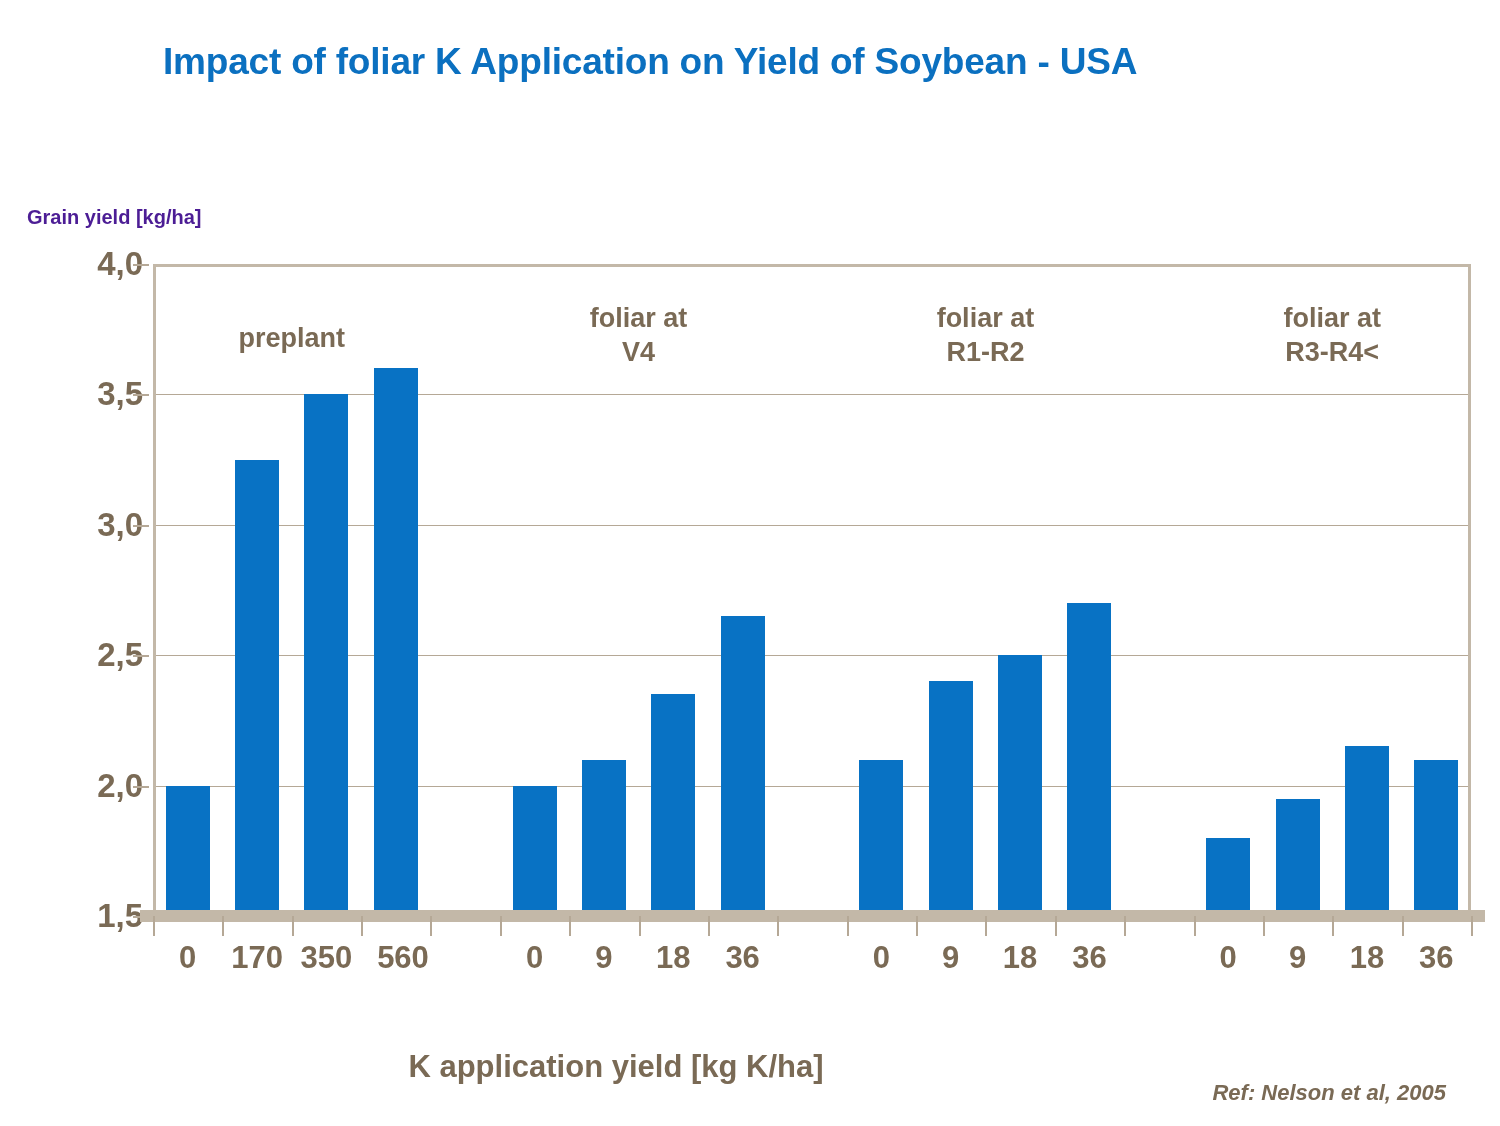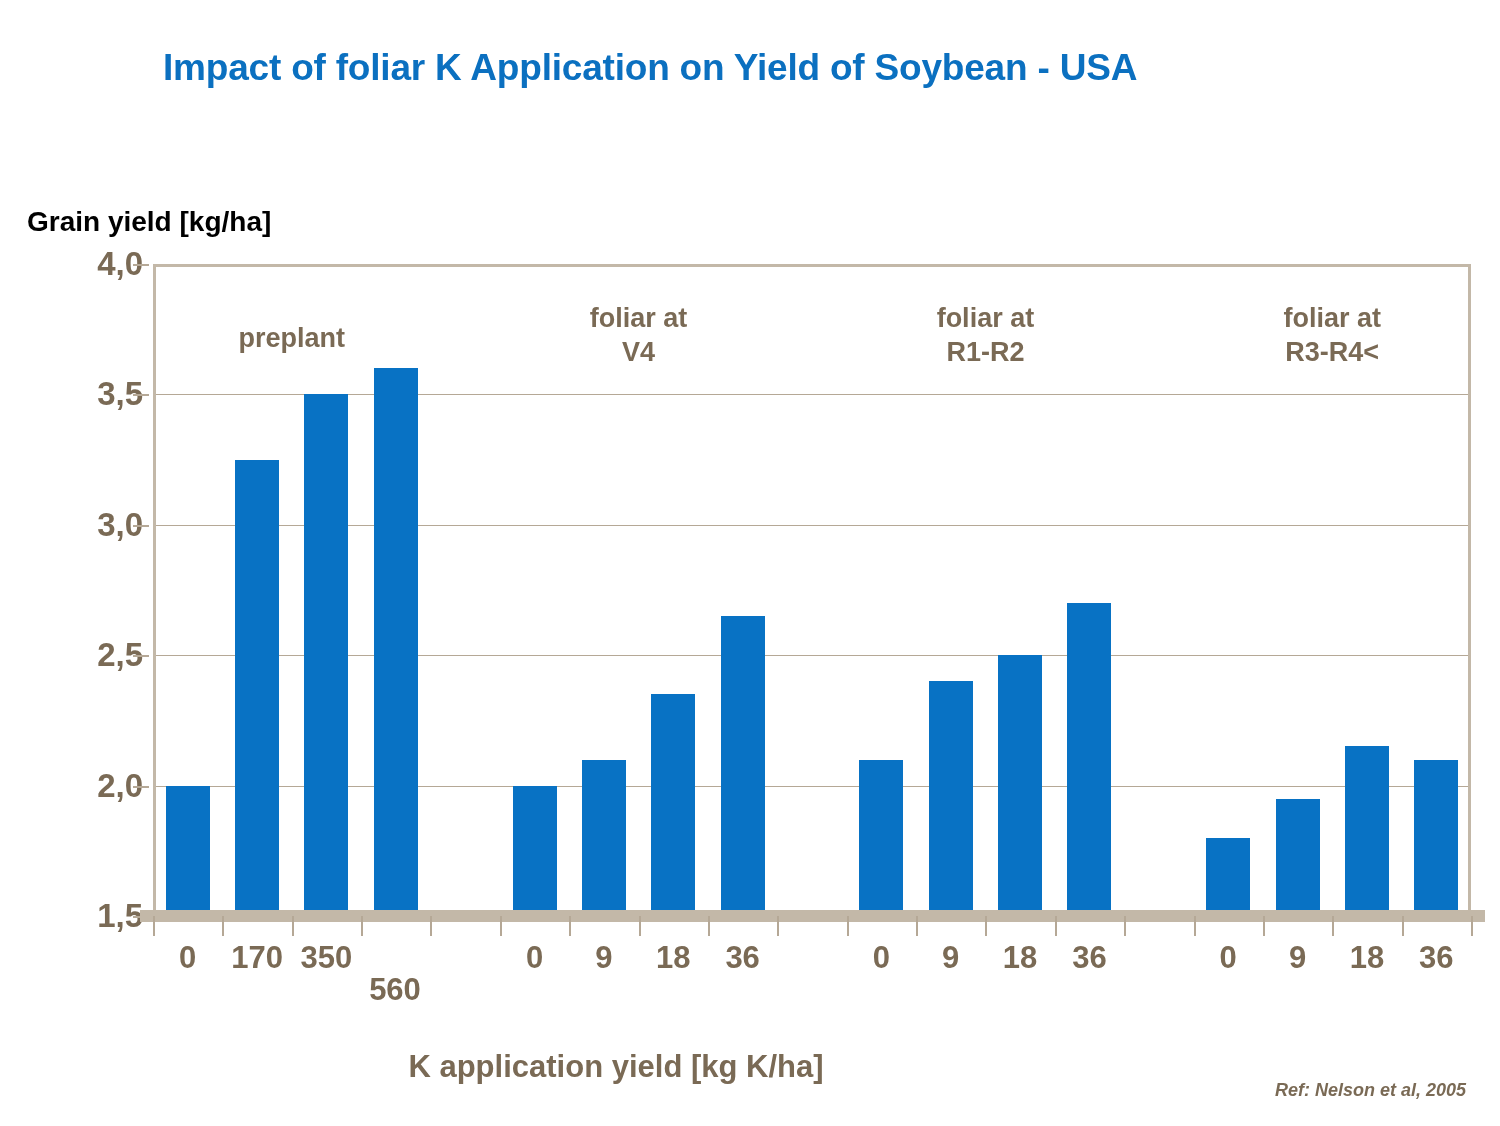--- a/index.html
+++ b/index.html
@@ -12,37 +12,37 @@
     background: #ffffff;
     font-family: "Liberation Sans", sans-serif;
     overflow: hidden;
     position: relative;
   }
 
   
   #chart-title {
     position: absolute;
     left: 163px;
-    top: 44px;
+    top: 38px;
     width: 1250px;
     font-size: 37px;
     font-weight: bold;
     line-height: 1.32;
     color: #0b70c0;
     letter-spacing: -0.2px;
   }
 
   
   #y-axis-title {
     position: absolute;
     left: 27px;
     top: 206px;
-    font-size: 28px;
-    font-weight: bold;
-    color: #000000;
+    font-size: 20px;
+    font-weight: bold;
+    color: #4c1d95;
   }
 
   
   #plot-area {
     position: absolute;
     left: 153px;
     top: 264px;
     width: 1318px;
     height: 652px;
     border: 3px solid #c3b8a8;
@@ -151,23 +151,23 @@
     width: 1232px;
     text-align: center;
     font-size: 31px;
     font-weight: bold;
     color: #7a6a55;
   }
 
   
   #reference-note {
     position: absolute;
-    right: 34px;
+    right: 54px;
     top: 1080px;
-    font-size: 18px;
+    font-size: 22px;
     font-weight: bold;
     font-style: italic;
     color: #7a6a55;
   }
 </style>
 </head>
 <body>
 
 <div id="chart-title">Impact of foliar K Application on Yield of Soybean - USA</div>
 
@@ -244,21 +244,21 @@
 V4</div>
     <div class="group-annotation" style="left: 825.421px; width: 320px; top: 302px;">foliar at
 R1-R2</div>
     <div class="group-annotation" style="left: 1172.26px; width: 320px; top: 302px;">foliar at
 R3-R4&lt;</div>
   </div>
 <div id="xlabels-layer">
     <div class="x-cat-label" style="left: 127.684px; width: 120px;">0</div>
     <div class="x-cat-label" style="left: 197.053px; width: 120px;">170</div>
     <div class="x-cat-label" style="left: 266.421px; width: 120px;">350</div>
-    <div class="x-cat-label" style="left: 335px; width: 120px; margin-top: 32px;">560</div>
+    <div class="x-cat-label" style="left: 343px; width: 120px;">560</div>
     <div class="x-cat-label" style="left: 474.526px; width: 120px;">0</div>
     <div class="x-cat-label" style="left: 543.895px; width: 120px;">9</div>
     <div class="x-cat-label" style="left: 613.263px; width: 120px;">18</div>
     <div class="x-cat-label" style="left: 682.632px; width: 120px;">36</div>
     <div class="x-cat-label" style="left: 821.368px; width: 120px;">0</div>
     <div class="x-cat-label" style="left: 890.737px; width: 120px;">9</div>
     <div class="x-cat-label" style="left: 960.105px; width: 120px;">18</div>
     <div class="x-cat-label" style="left: 1029.47px; width: 120px;">36</div>
     <div class="x-cat-label" style="left: 1168.21px; width: 120px;">0</div>
     <div class="x-cat-label" style="left: 1237.58px; width: 120px;">9</div>

